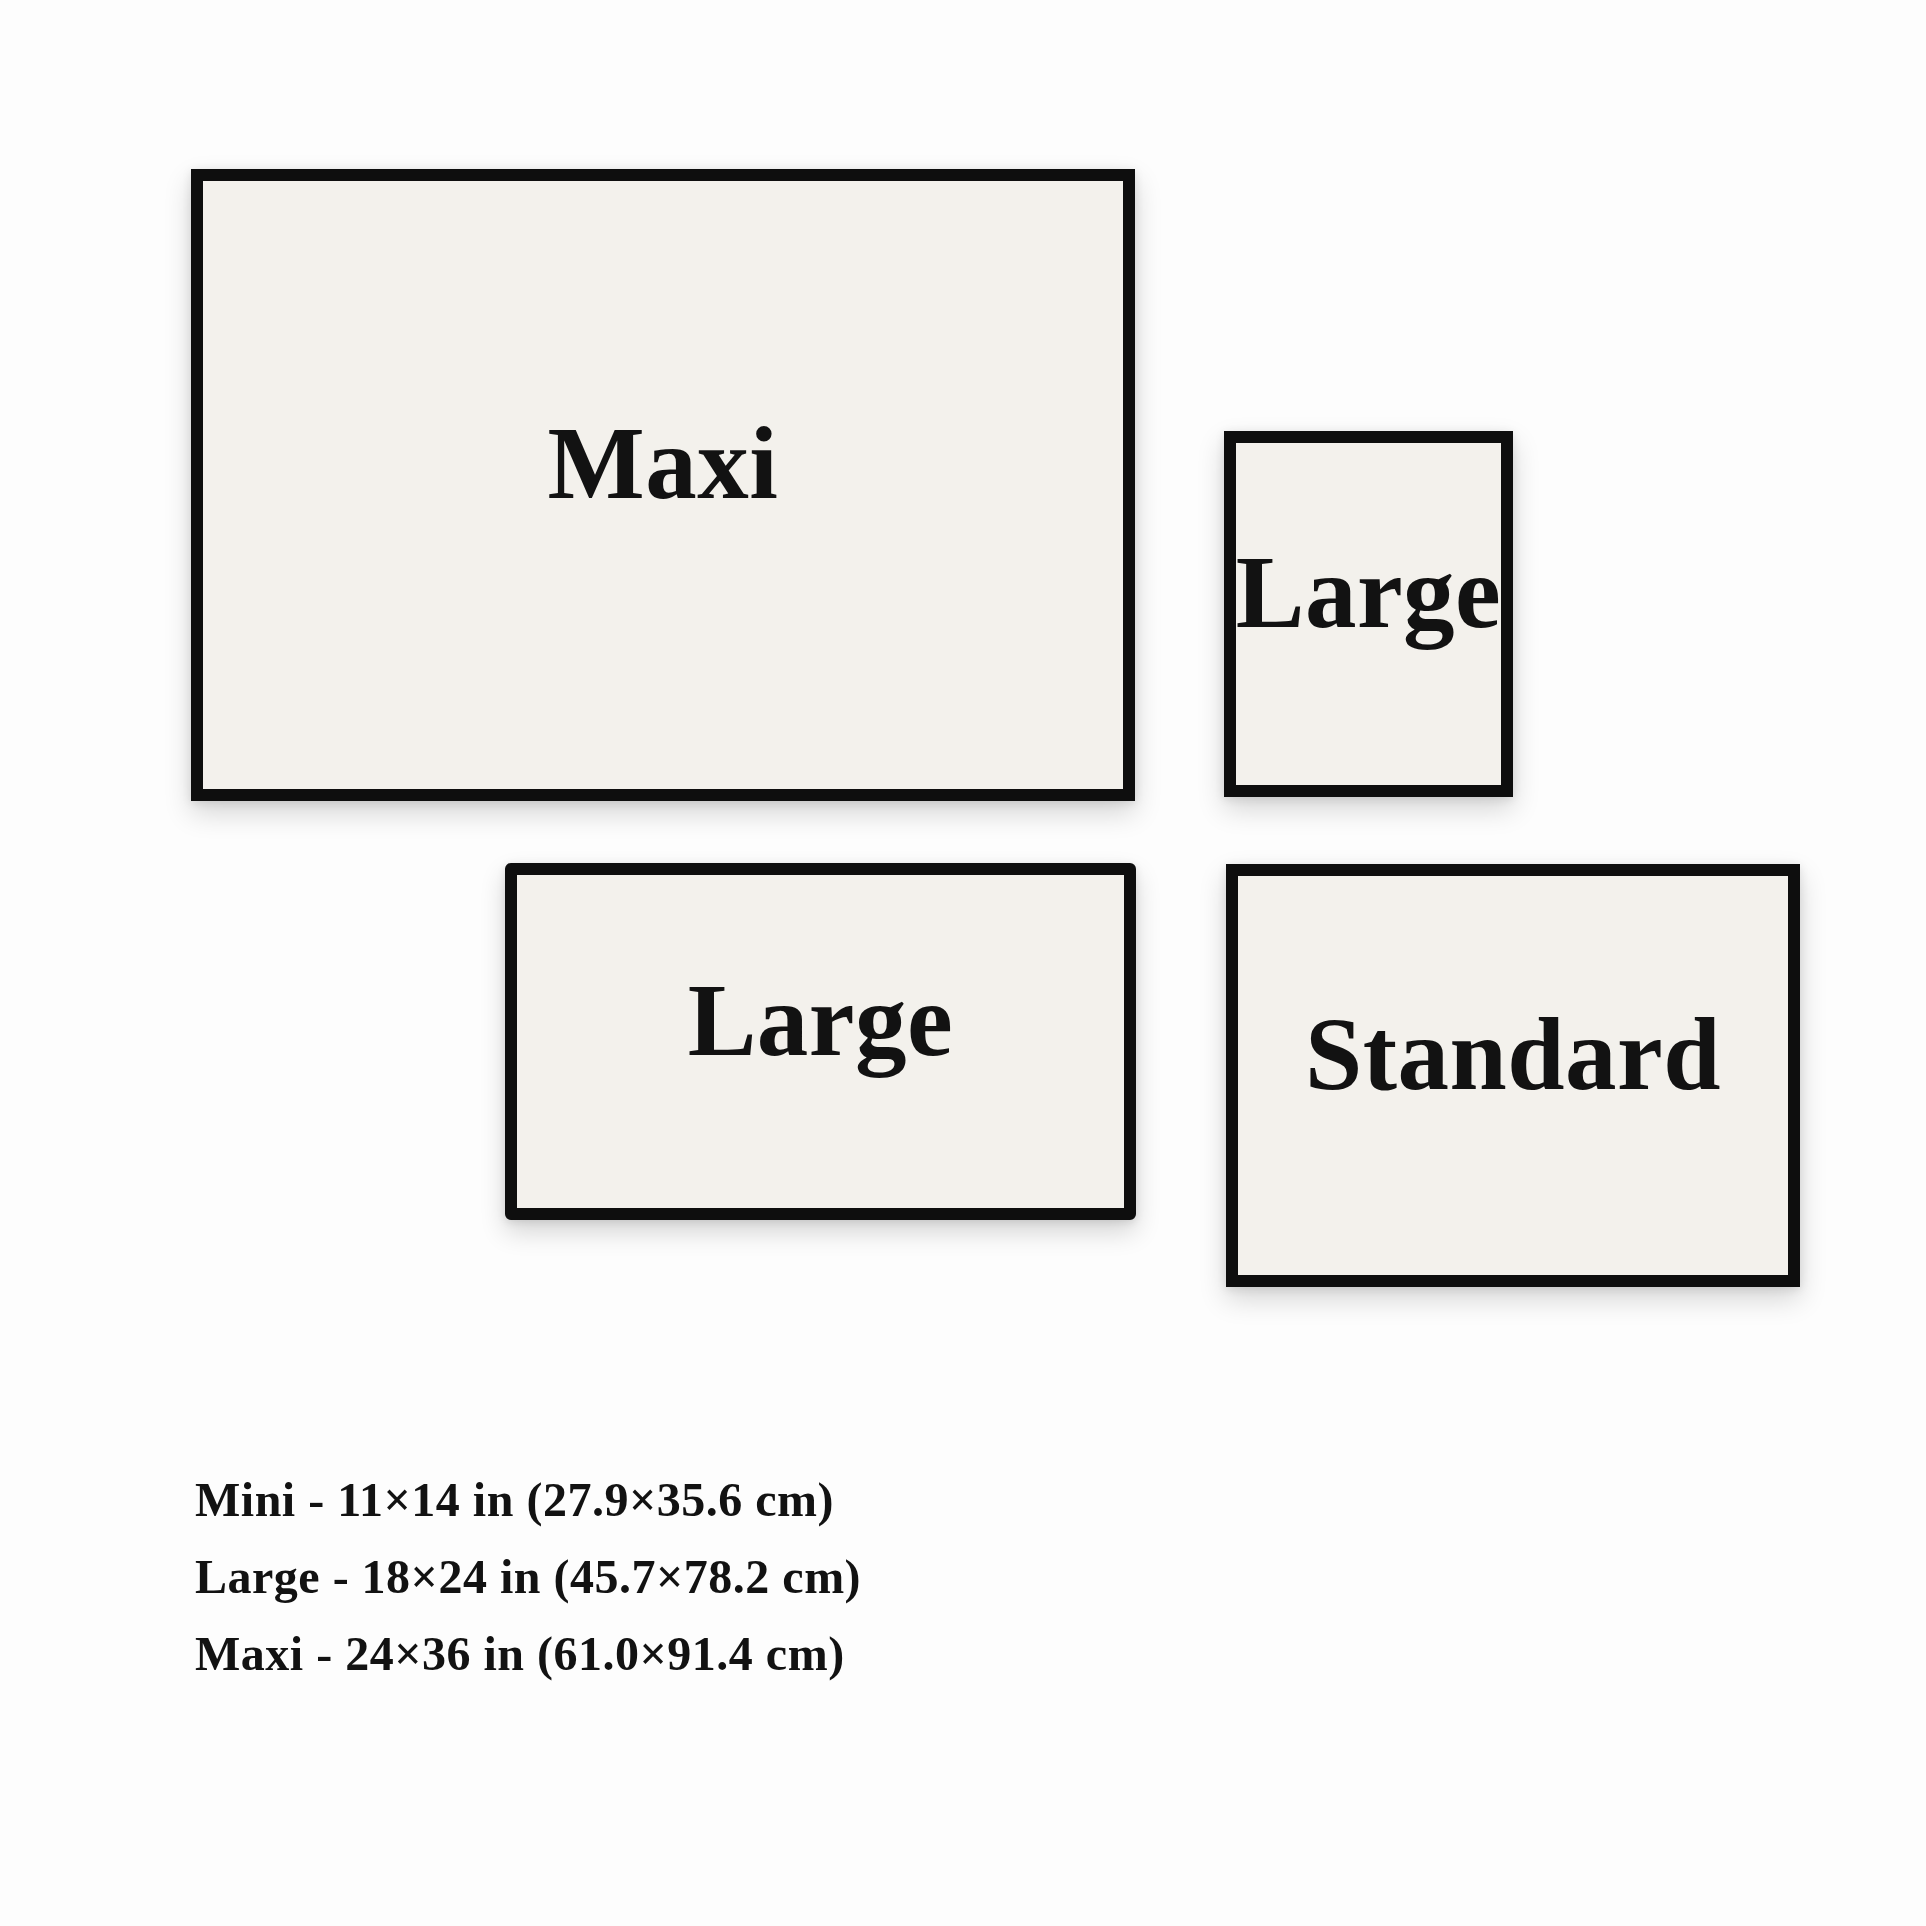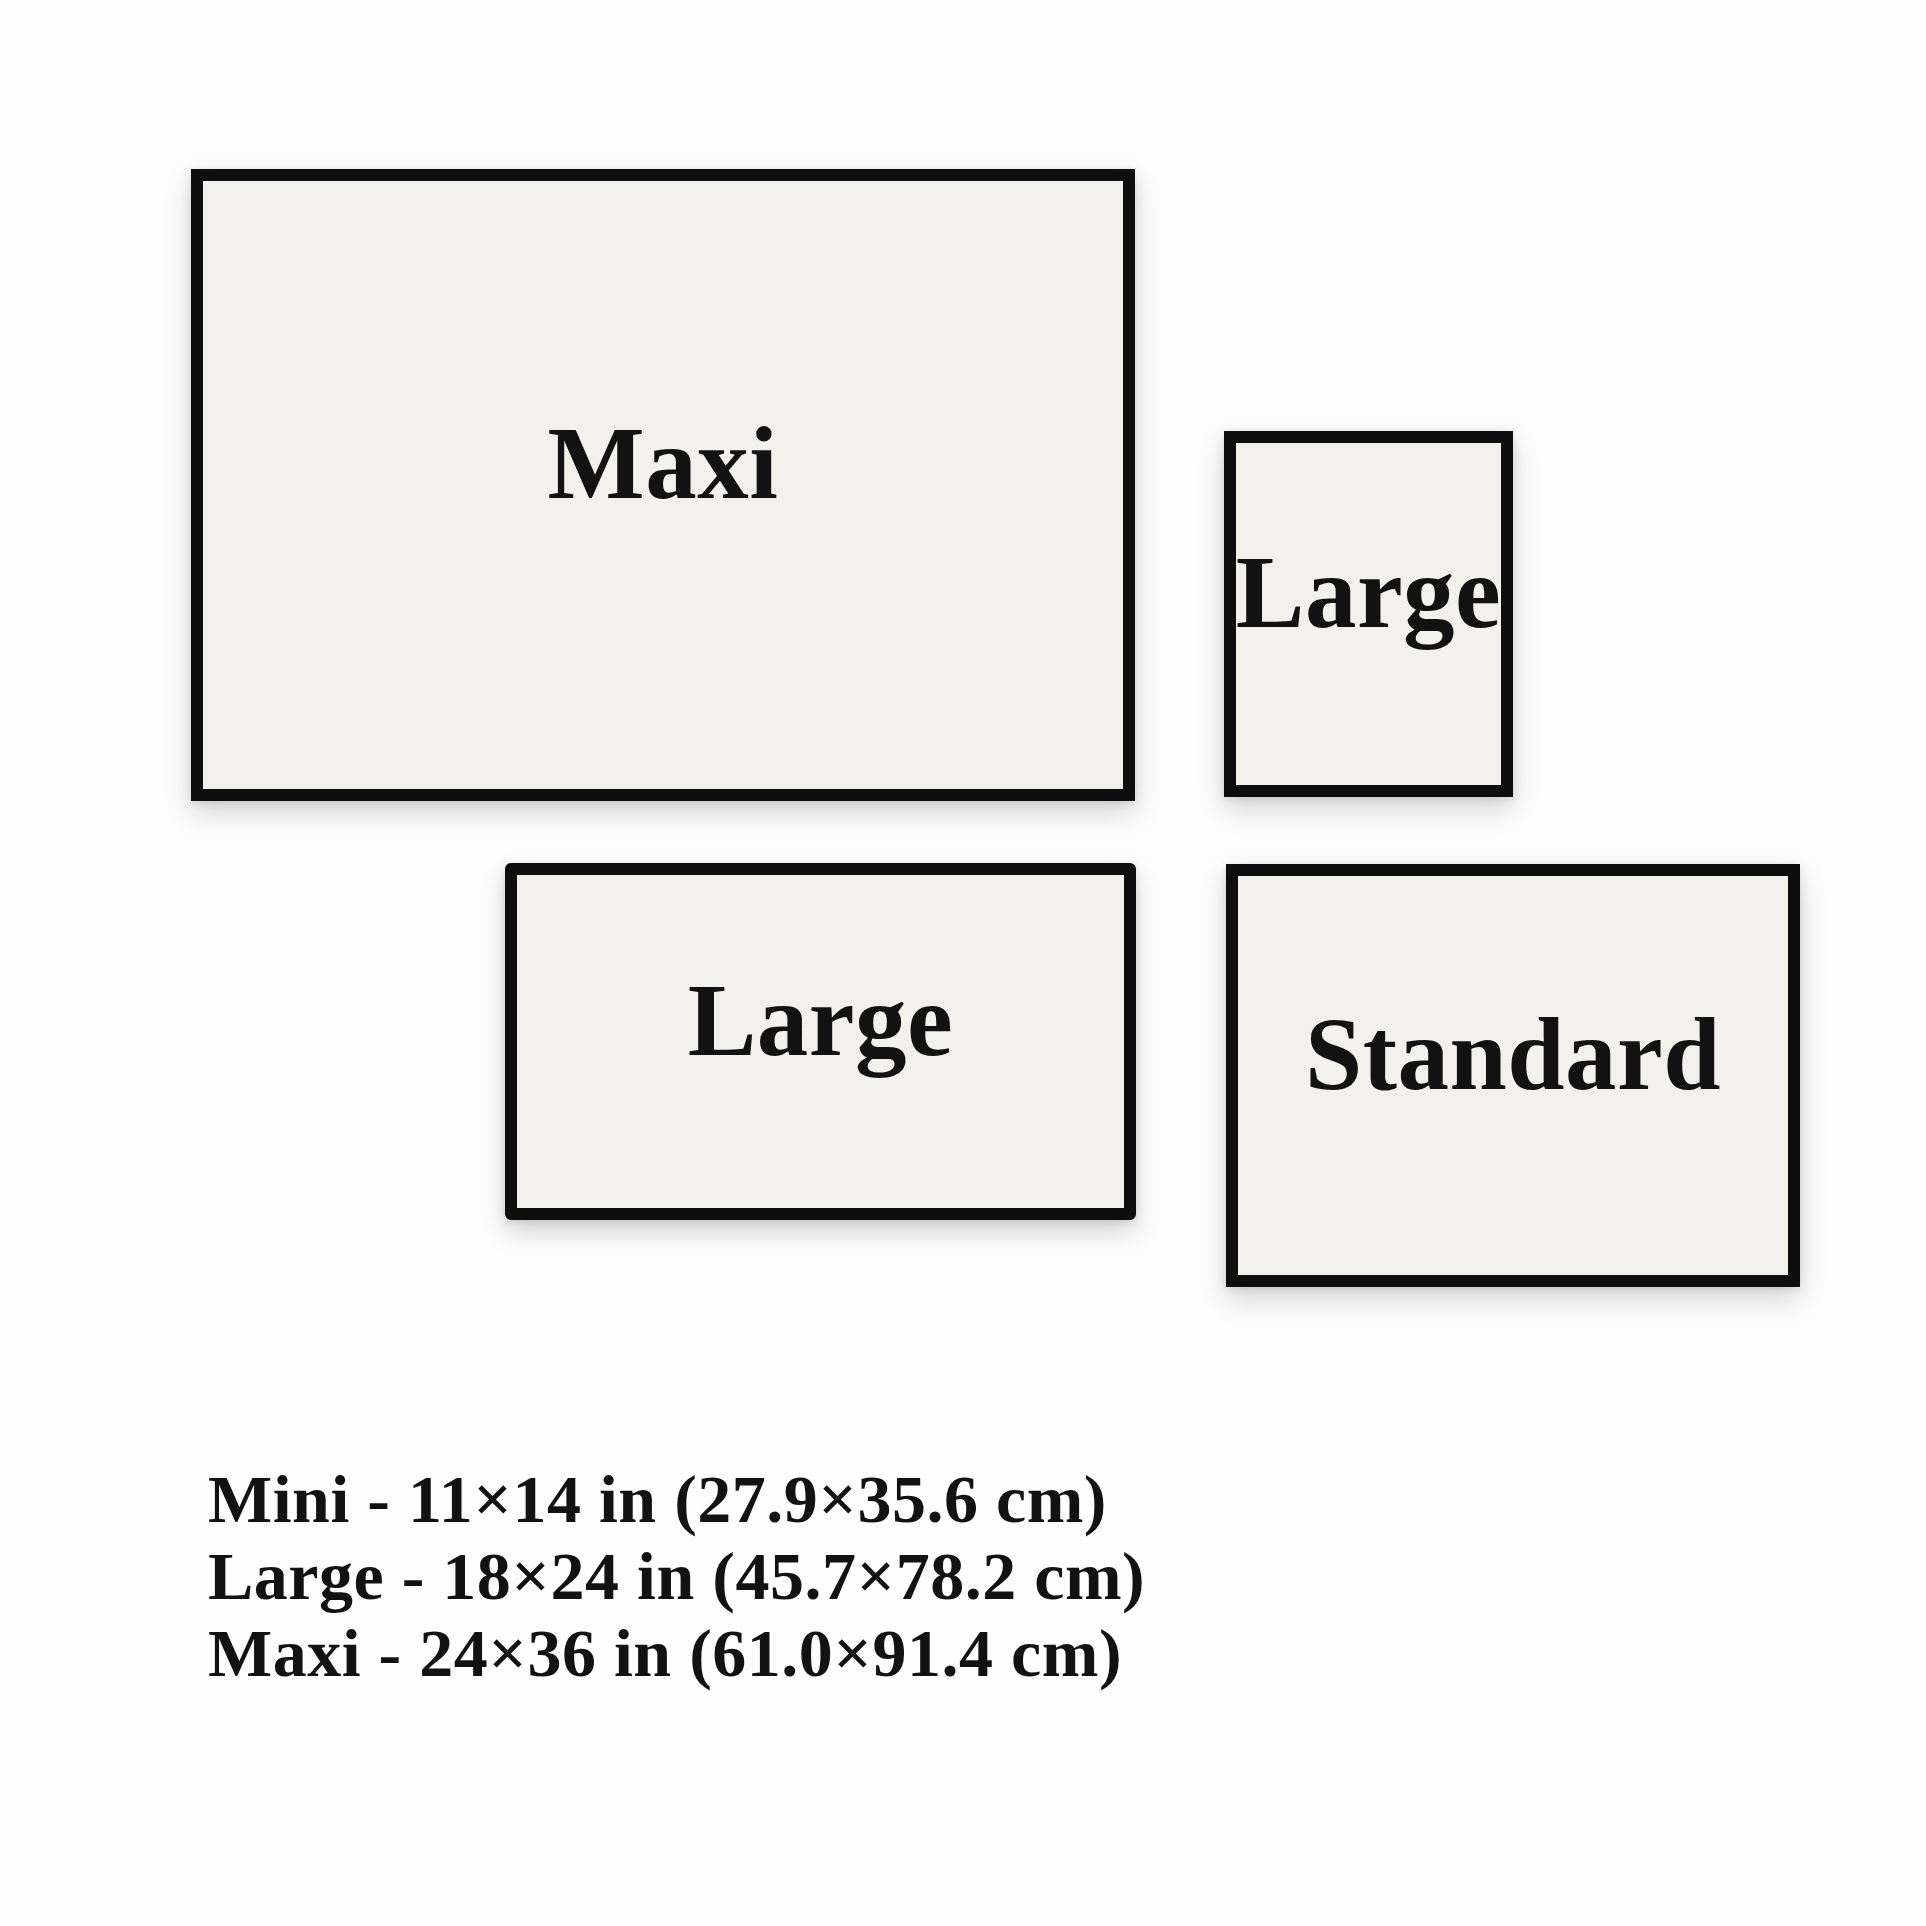--- a/index.html
+++ b/index.html
@@ -34,24 +34,24 @@
     letter-spacing:0.5px;
     transform:translateY(-22px);
     white-space:nowrap;
   }
   .frame-maxi{     left:191px;  top:169px; width:944px; height:632px; }
   .frame-mini{     left:1224px; top:431px; width:289px; height:366px; }
   .frame-large{    left:505px;  top:863px; width:631px; height:357px;border-radius:6px; }
   .frame-standard{ left:1226px; top:864px; width:574px; height:423px; }
   .legend{
     position:absolute;
-    left:208px;
+    left:195px;
     top:1461px;
     color:var(--ink,#121212);
-    font-size:68px;
+    font-size:48px;
     line-height:77px;
     letter-spacing:0.5px;
     white-space:nowrap;
   }
 </style>
 </head>
 <body>
 
 <div class="canvas">
 

